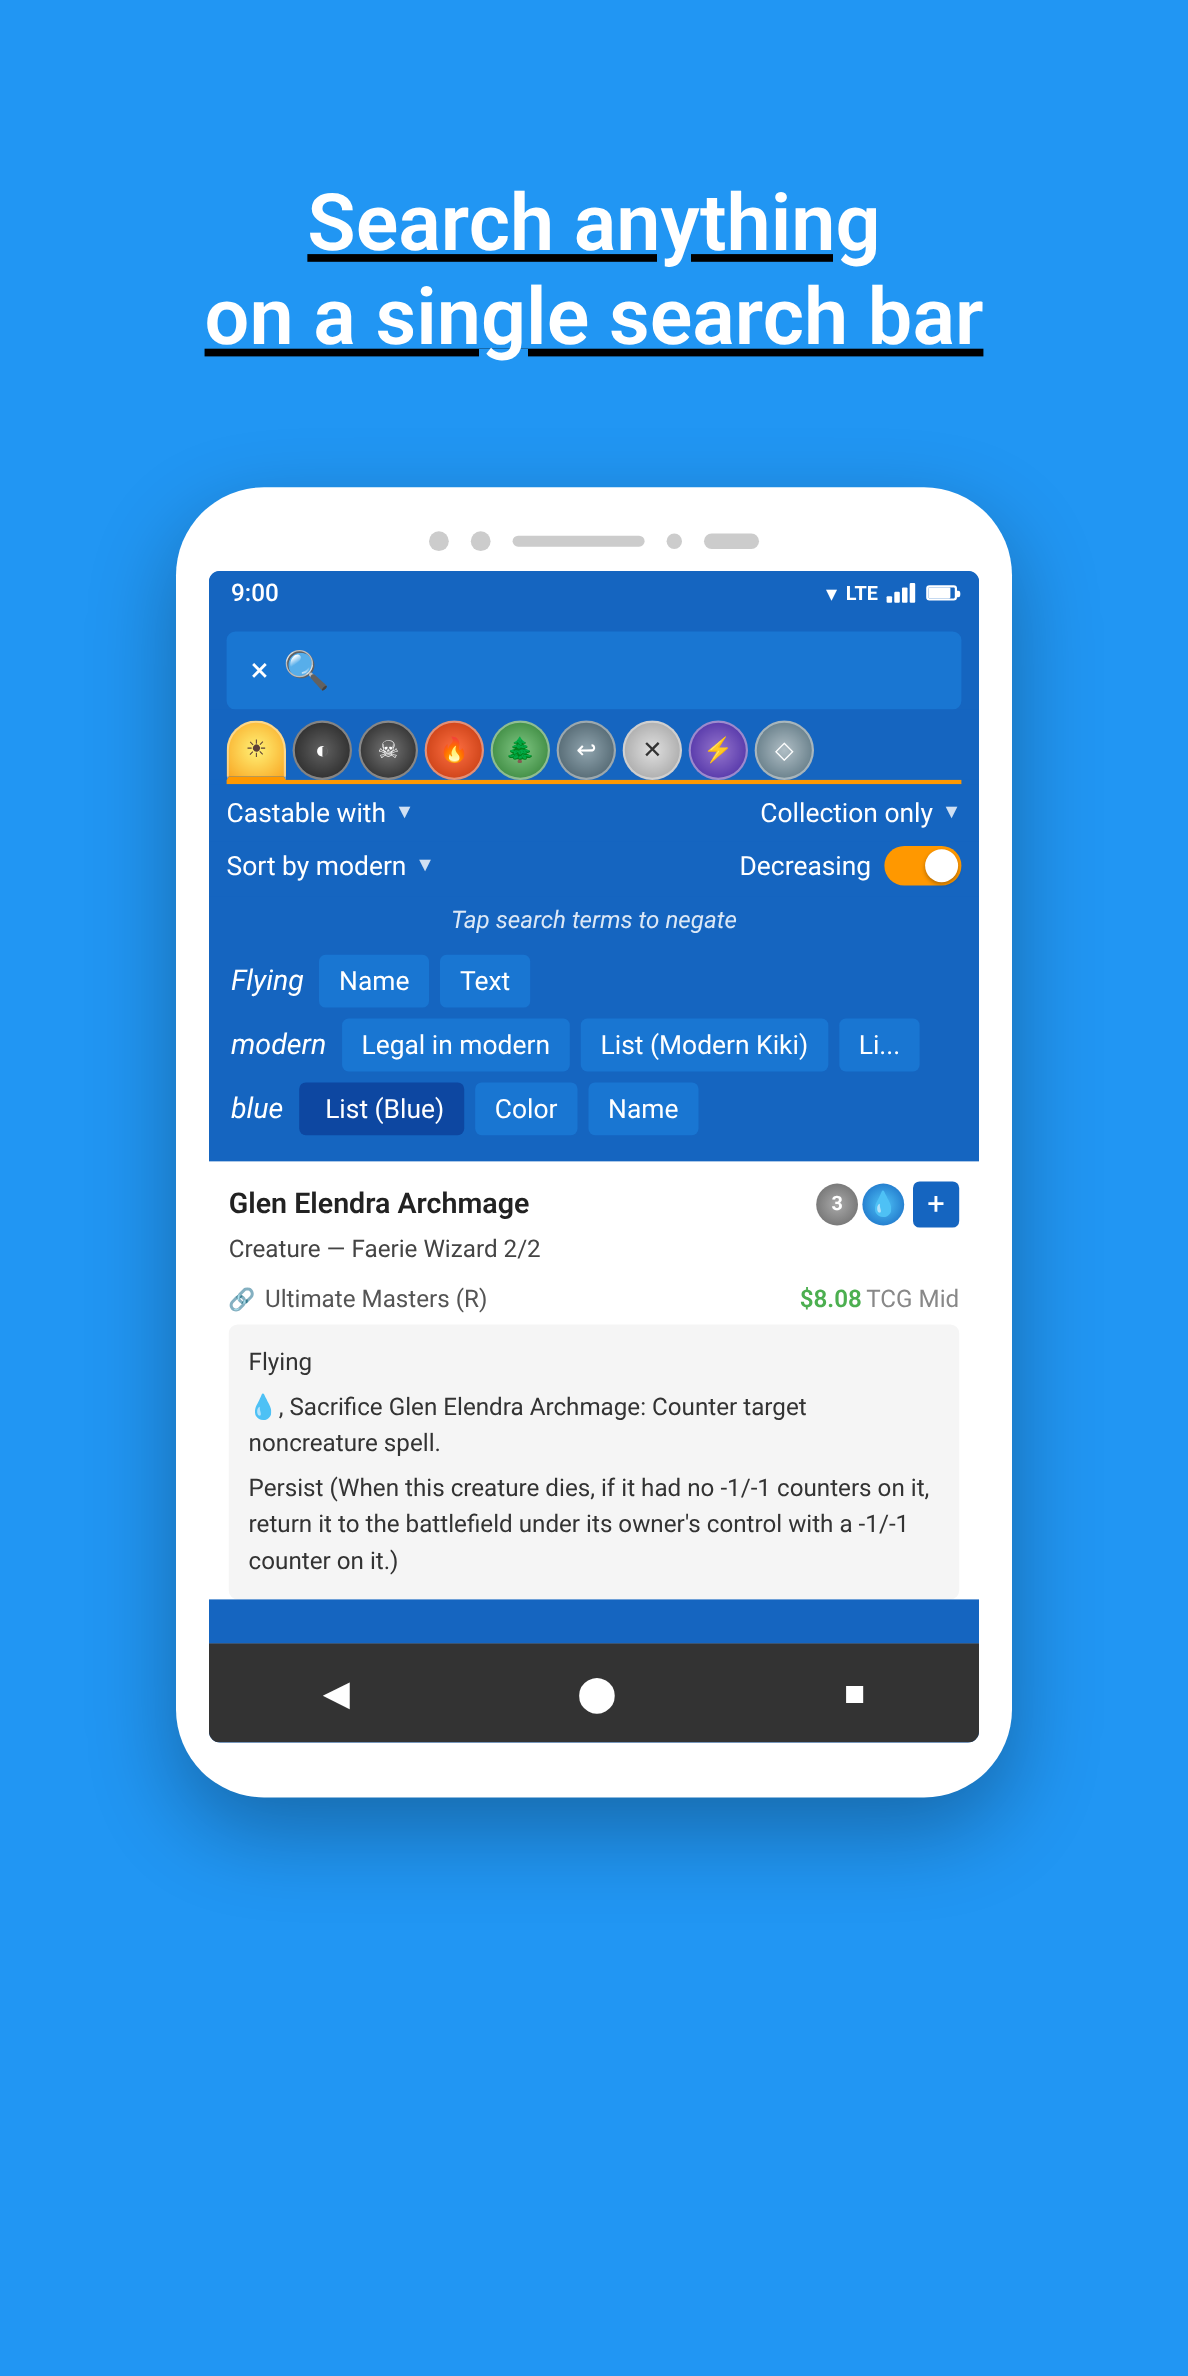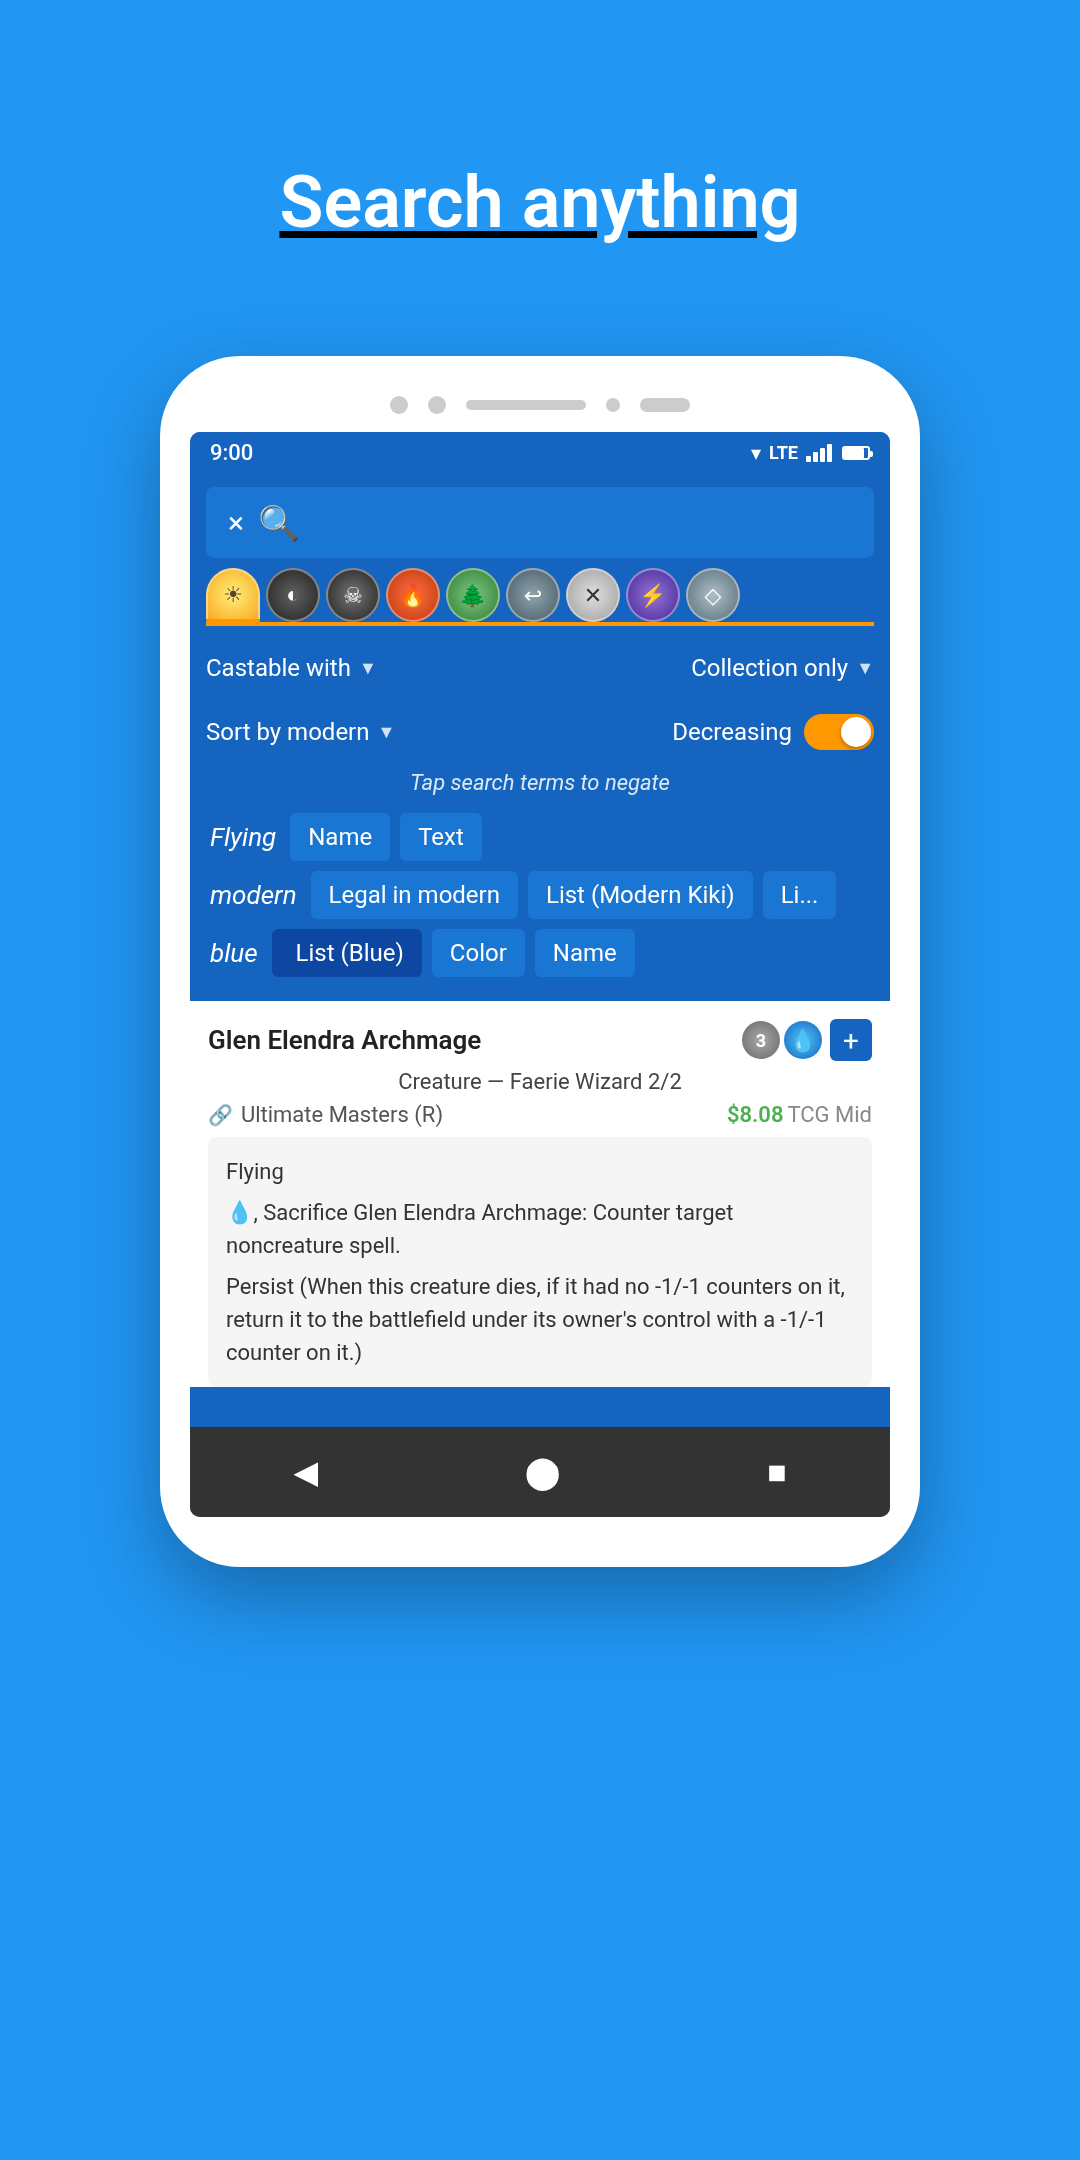--- a/index.html
+++ b/index.html
@@ -196,21 +196,20 @@
       background: #FF9800;
       margin: 0 16px;
     }
     
     .filter-row {
       background: #1565C0;
       display: flex;
       align-items: center;
       padding: 12px 16px;
       gap: 10px;
-      margin-top: 16px;
     }
     .filter-dropdown {
       display: flex;
       align-items: center;
       gap: 8px;
       color: white;
       font-size: 24px;
       cursor: pointer;
     }
     .filter-dropdown .arrow {
@@ -339,22 +338,21 @@
       border-radius: 6px;
       display: flex;
       align-items: center;
       justify-content: center;
       font-size: 28px;
       cursor: pointer;
     }
     .card-type {
       font-size: 22px;
       color: #444;
-      margin-bottom: 8px;
-      text-align: center;
+      margin-bottom: 20px;
     }
     .card-set-row {
       display: flex;
       align-items: center;
       justify-content: space-between;
       margin-bottom: 10px;
     }
     .set-info {
       display: flex;
       align-items: center;
@@ -414,20 +412,21 @@
     .mana-x { background: radial-gradient(circle, #E0E0E0, #9E9E9E); color: #333; }
     .mana-bolt { background: radial-gradient(circle, #9575CD, #4527A0); color: white; }
     .mana-diamond { background: radial-gradient(circle, #B0BEC5, #546E7A); color: white; }
   </style>
 </head>
 <body>
 
 <div style="text-align:center; padding: 0 60px; margin-top: 80px; margin-bottom: 50px; text-decoration: underline;">
   <div class="headline">
     <span>Search anything</span><br>
+    <span>on a single search bar</span>
   </div>
 </div>
 
 <div class="phone-frame">
 
   <div class="phone-top">
     <div class="phone-dot"></div>
     <div class="phone-dot"></div>
     <div class="phone-speaker"></div>
     <div class="phone-sensor"></div>

